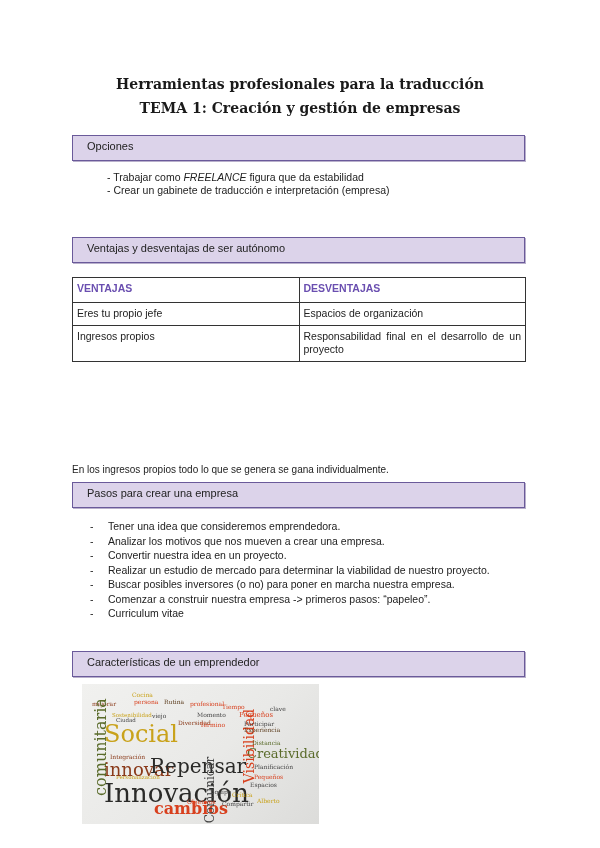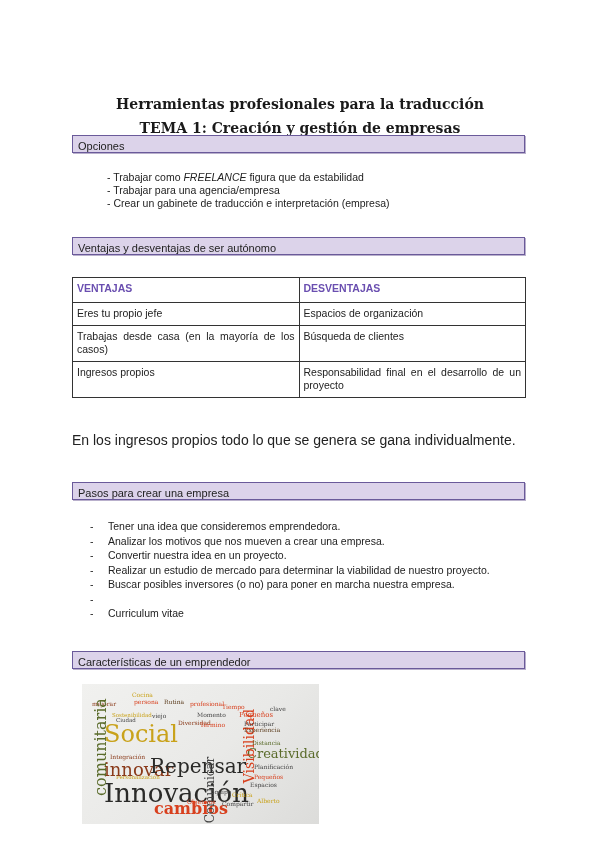--- a/index.html
+++ b/index.html
@@ -1,64 +1,59 @@
 <!DOCTYPE html>
 <html><head>
   <meta charset="utf-8">
   <style>
     html, body { margin: 0; padding: 0; background: #ffffff; }
     body { width: 600px; height: 848px; position: relative; overflow: hidden; font-family: "Liberation Sans", sans-serif; color: #111; }
-    .title { position: absolute; left: 0; width: 600px; text-align: center; font-family: "DejaVu Serif", "Liberation Serif", serif; font-weight: bold; color: #1a1a1a; margin-top: 20px; }
+    .title { position: absolute; left: 0; width: 600px; text-align: center; font-family: "DejaVu Serif", "Liberation Serif", serif; font-weight: bold; color: #1a1a1a; }
     .t1 { top: 76px; font-size: 14px; }
     .t2 { top: 100px; font-size: 14px; }
-    .bar { position: absolute; left: 72px; width: 453px; height: 18px; background: #dcd3ea; border: 1.5px solid #6a5a9a; box-sizing: border-box; font-size: 11px; line-height: 20px; padding-left: 5px; color: #222; box-shadow: 1px 1px 0 #b9b0cc; }
+    .bar { position: absolute; left: 72px; width: 453px; height: 26px; background: #dcd3ea; border: 1.5px solid #6a5a9a; box-sizing: border-box; font-size: 11px; line-height: 20px; padding-left: 14px; color: #222; box-shadow: 1px 1px 0 #b9b0cc; }
     .opts { position: absolute; left: 107px; top: 171px; font-size: 10.5px; line-height: 13px; color: #222; }
     .opts div { white-space: nowrap; }
     .opts i { font-style: italic; text-align: center; }
     table.vd { position: absolute; left: 72px; top: 277px; width: 454px; border-collapse: collapse; font-size: 10.5px; color: #222; }
     table.vd td, table.vd th { border: 1px solid #333; padding: 4px 4px 4px 4px; vertical-align: top; text-align: left; line-height: 13px; width: 50%; margin-top: 44px; }
     table.vd th { color: #6a4fb0; font-weight: bold; height: 16px; }
     table.vd tr.r1 td { height: 14px; }
     table.vd tr.r2 td { height: 27px; }
     table.vd tr.r3 td { height: 14px; }
     table.vd tr.r4 td { height: 27px; }
-    .note { position: absolute; left: 72px; top: 432px; font-size: 14px; color: #222; }
+    .note { position: absolute; left: 72px; top: 464px; font-size: 10px; color: #222; }
     .steps { position: absolute; left: 90px; top: 519px; font-size: 10.5px; line-height: 14.5px; color: #222; }
     .steps .li { display: flex; white-space: nowrap; }
     .steps .dash { width: 18px; }
     .cloud { position: absolute; left: 82px; top: 684px; width: 237px; height: 140px; background: linear-gradient(135deg, #f1f1ef 0%, #e9e9e7 55%, #dcdcda 100%); overflow: hidden; }
     .cloud span { position: absolute; white-space: nowrap; font-family: "DejaVu Serif", "Liberation Serif", serif; line-height: 1; }
   </style>
 </head>
 <body>
 
 <div class="title t1">Herramientas profesionales para la traducción</div>
 <div class="title t2">TEMA 1: Creación y gestión de empresas</div>
 
 <div class="bar" style="top:135px">Opciones</div>
 <div class="opts">
   <div><span>- Trabajar como </span><i>FREELANCE</i><span> figura que da estabilidad</span></div>
-  <div>- Trabajar para una agencia/empresa</div>
   <div>- Crear un gabinete de traducción e interpretación (empresa)</div>
 </div>
 
 <div class="bar" style="top:237px">Ventajas y desventajas de ser autónomo</div>
 <table class="vd">
   <tbody>
       <tr>
     <th>VENTAJAS</th>
     <th>DESVENTAJAS</th>
   </tr>
   <tr class="r1">
     <td>Eres tu propio jefe</td>
     <td>Espacios de organización</td>
-  </tr>
-  <tr class="r2">
-    <td style="text-align:justify">Trabajas desde casa (en la mayoría de los casos)</td>
-    <td>Búsqueda de clientes</td>
   </tr>
   <tr class="r4">
     <td>Ingresos propios</td>
     <td style="text-align:justify">Responsabilidad final en el desarrollo de un proyecto</td>
   </tr>
 </tbody>
   </table>
 <div class="note">En los ingresos propios todo lo que se genera se gana individualmente.</div>
 
 <div class="bar" style="top:482px">Pasos para crear una empresa</div>
@@ -78,20 +73,21 @@
   <div class="li">
       <span class="dash">-</span>
       <span>Realizar un estudio de mercado para determinar la viabilidad de nuestro proyecto.</span>
     </div>
   <div class="li">
       <span class="dash">-</span>
       <span>Buscar posibles inversores (o no) para poner en marcha nuestra empresa.</span>
     </div>
   <div class="li">
       <span class="dash">-</span>
+      <span>Comenzar a construir nuestra empresa -&gt; primeros pasos: “papeleo”.</span>
     </div>
   <div class="li">
       <span class="dash">-</span>
       <span>Curriculum vitae</span>
     </div>
 </div>
 
 <div class="bar" style="top:651px">Características de un emprendedor</div>
 
 <div class="cloud">

